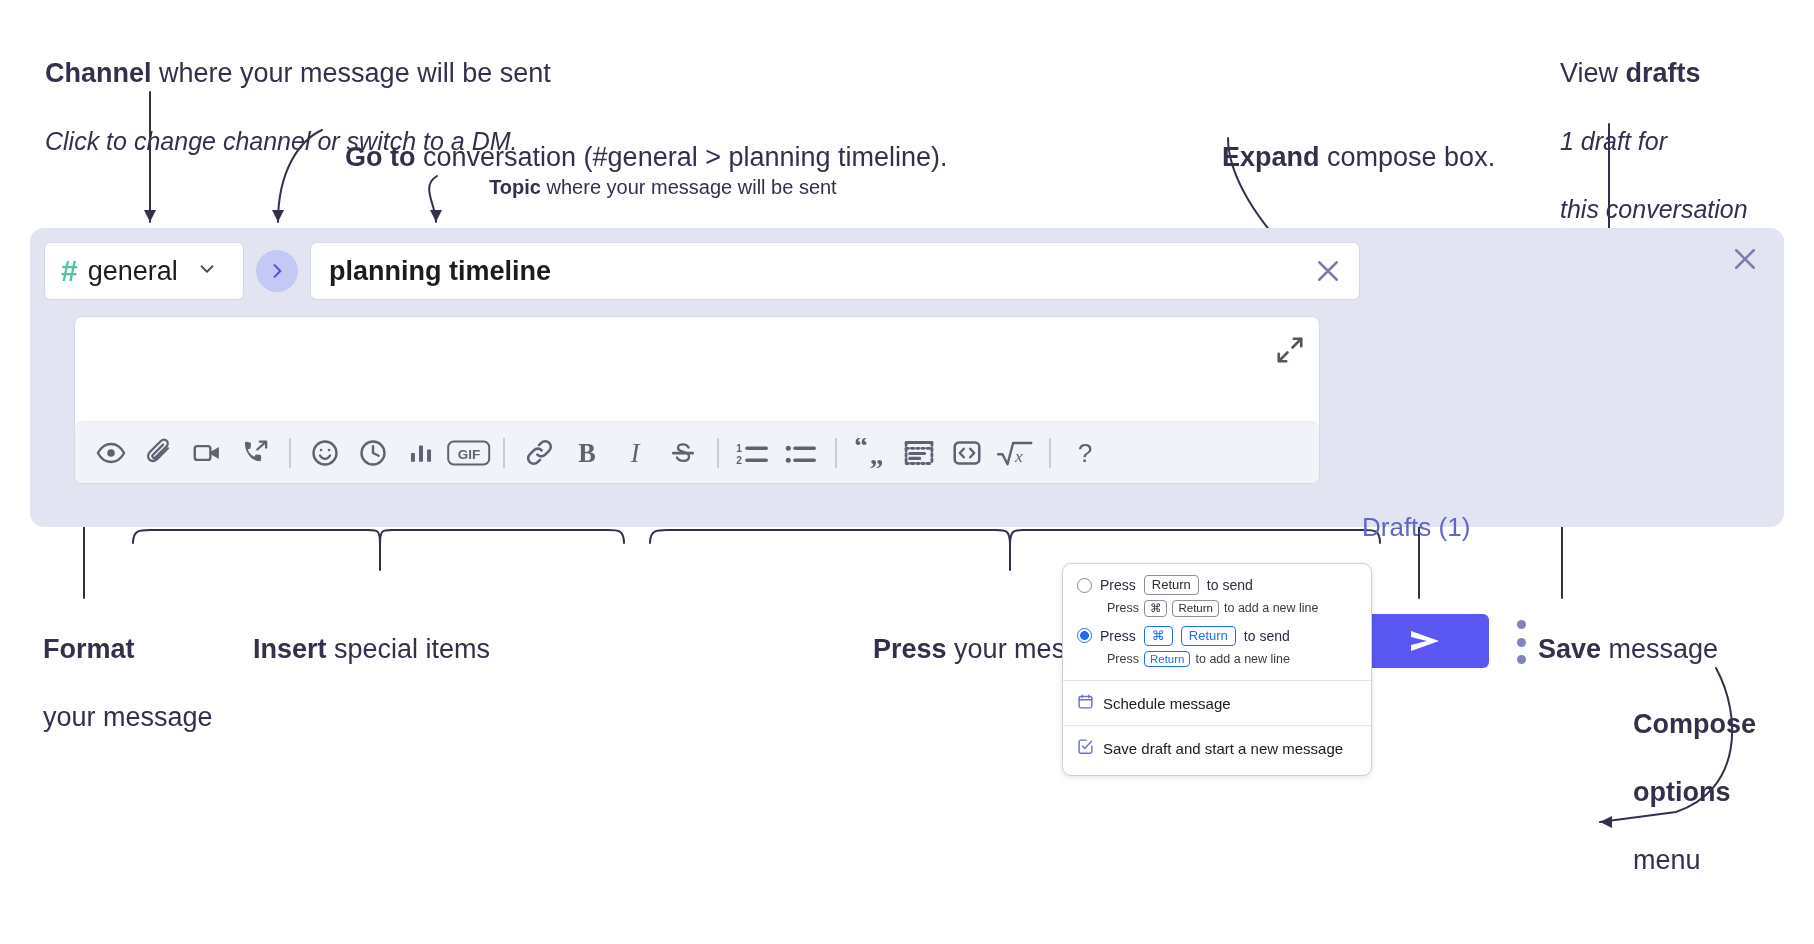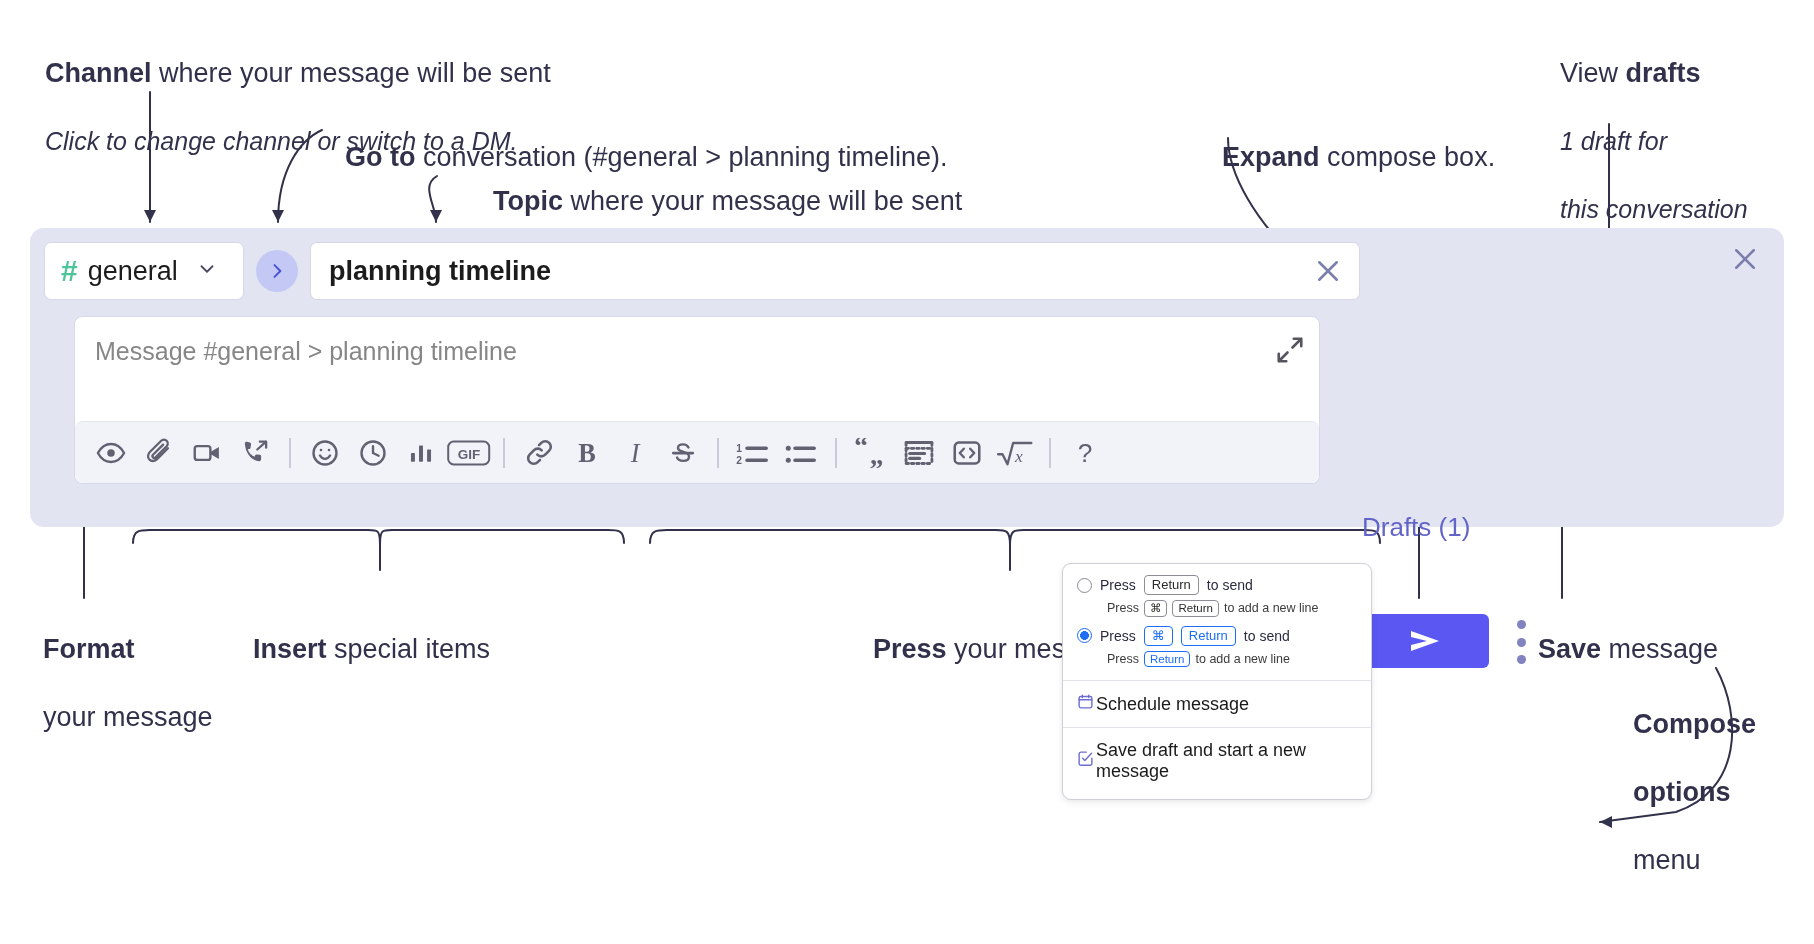--- a/index.html
+++ b/index.html
@@ -85,21 +85,21 @@
   .opt-sub{display:flex;align-items:center;gap:5px;padding:2px 14px 6px 44px;font-size:12.5px;color:#3b3b3b;}
   .radio{width:15px;height:15px;border-radius:50%;border:1.6px solid #8a8a94;box-sizing:border-box;flex:0 0 auto;}
   .radio.on{border-color:#1d6ef5;background:radial-gradient(circle,#1d6ef5 0 45%,#fff 50% 100%);}
   .key{
     display:inline-block;border:1px solid #8d8d95;border-radius:4px;
     padding:1px 7px;font-size:13px;line-height:1.25;color:#2b2b2b;background:#fff;
   }
   .key.sm{font-size:11.5px;padding:0px 5px;}
   .key.blue{border-color:#1d6ef5;color:#1d6ef5;}
   .menu-sep{height:1px;background:#e2e2e8;margin:7px 0;}
-  .mitem{display:flex;align-items:center;gap:2px;padding:5px 14px;cursor:pointer;font-size:18px;color:#1b1b1b;}
+  .mitem{display:flex;align-items:center;gap:9px;padding:5px 14px;cursor:pointer;font-size:15px;color:#1b1b1b;}
   .mitem svg{flex:0 0 auto;color:#6c6fd0;}
   svg{stroke-linecap:round;stroke-linejoin:round;}
   .leader{position:absolute;pointer-events:none;}
 </style>
 </head>
 <body>
 
 <svg class="leader" width="1814" height="944" viewBox="0 0 1814 944" style="left:0;top:0;">
   <g fill="none" stroke="#32314b" stroke-width="2">
 
@@ -140,21 +140,21 @@
 
 <div class="ann" style="left:30px;top:22px;font-size:27px;">
   <span><b>Channel</b><span> where your message will be sent</span></span><br>
   <i style="font-size:25px;">Click to change channel or switch to a DM.</i>
 </div>
 
 <div class="ann" style="left:330px;top:106px;font-size:27px;">
   <b>Go to</b><span> conversation (#general &gt; planning timeline).</span>
 </div>
 
-<div class="ann" style="left:478px;top:150px;font-size:27px;">
+<div class="ann" style="left:478px;top:150px;font-size:20px;">
   <b>Topic</b><span> where your message will be sent</span>
 </div>
 
 <div class="ann" style="left:1207px;top:106px;font-size:27px;">
   <b>Expand</b><span> compose box.</span>
 </div>
 
 <div class="ann" style="left:1545px;top:22px;font-size:27px;">
   <span><span>View </span><b>drafts</b></span><br>
   <i style="font-size:25px;">1 draft for</i><br>
@@ -217,21 +217,20 @@
       <span class="topic-text">planning timeline</span>
       <span class="topic-clear">
         <svg width="30" height="30" viewBox="0 0 24 24" fill="none" stroke="#7b7ead" stroke-width="2">
             <path d="M5 5 L19 19 M19 5 L5 19"></path>
           </svg>
       </span>
     </div>
   </div>
 
   <div class="msgbox">
-    <div class="msg-placeholder">Message #general &gt; planning timeline</div>
     <div class="expand-btn">
       <svg width="30" height="30" viewBox="0 0 24 24" fill="none" stroke="#55555f" stroke-width="2.1">
         <path d="M14 10 L21 3 M21 3 L15 3 M21 3 L21 9"></path>
         <path d="M10 14 L3 21 M3 21 L9 21 M3 21 L3 15"></path>
       </svg>
     </div>
 
     <div class="toolbar">
 
       <div class="tb">

